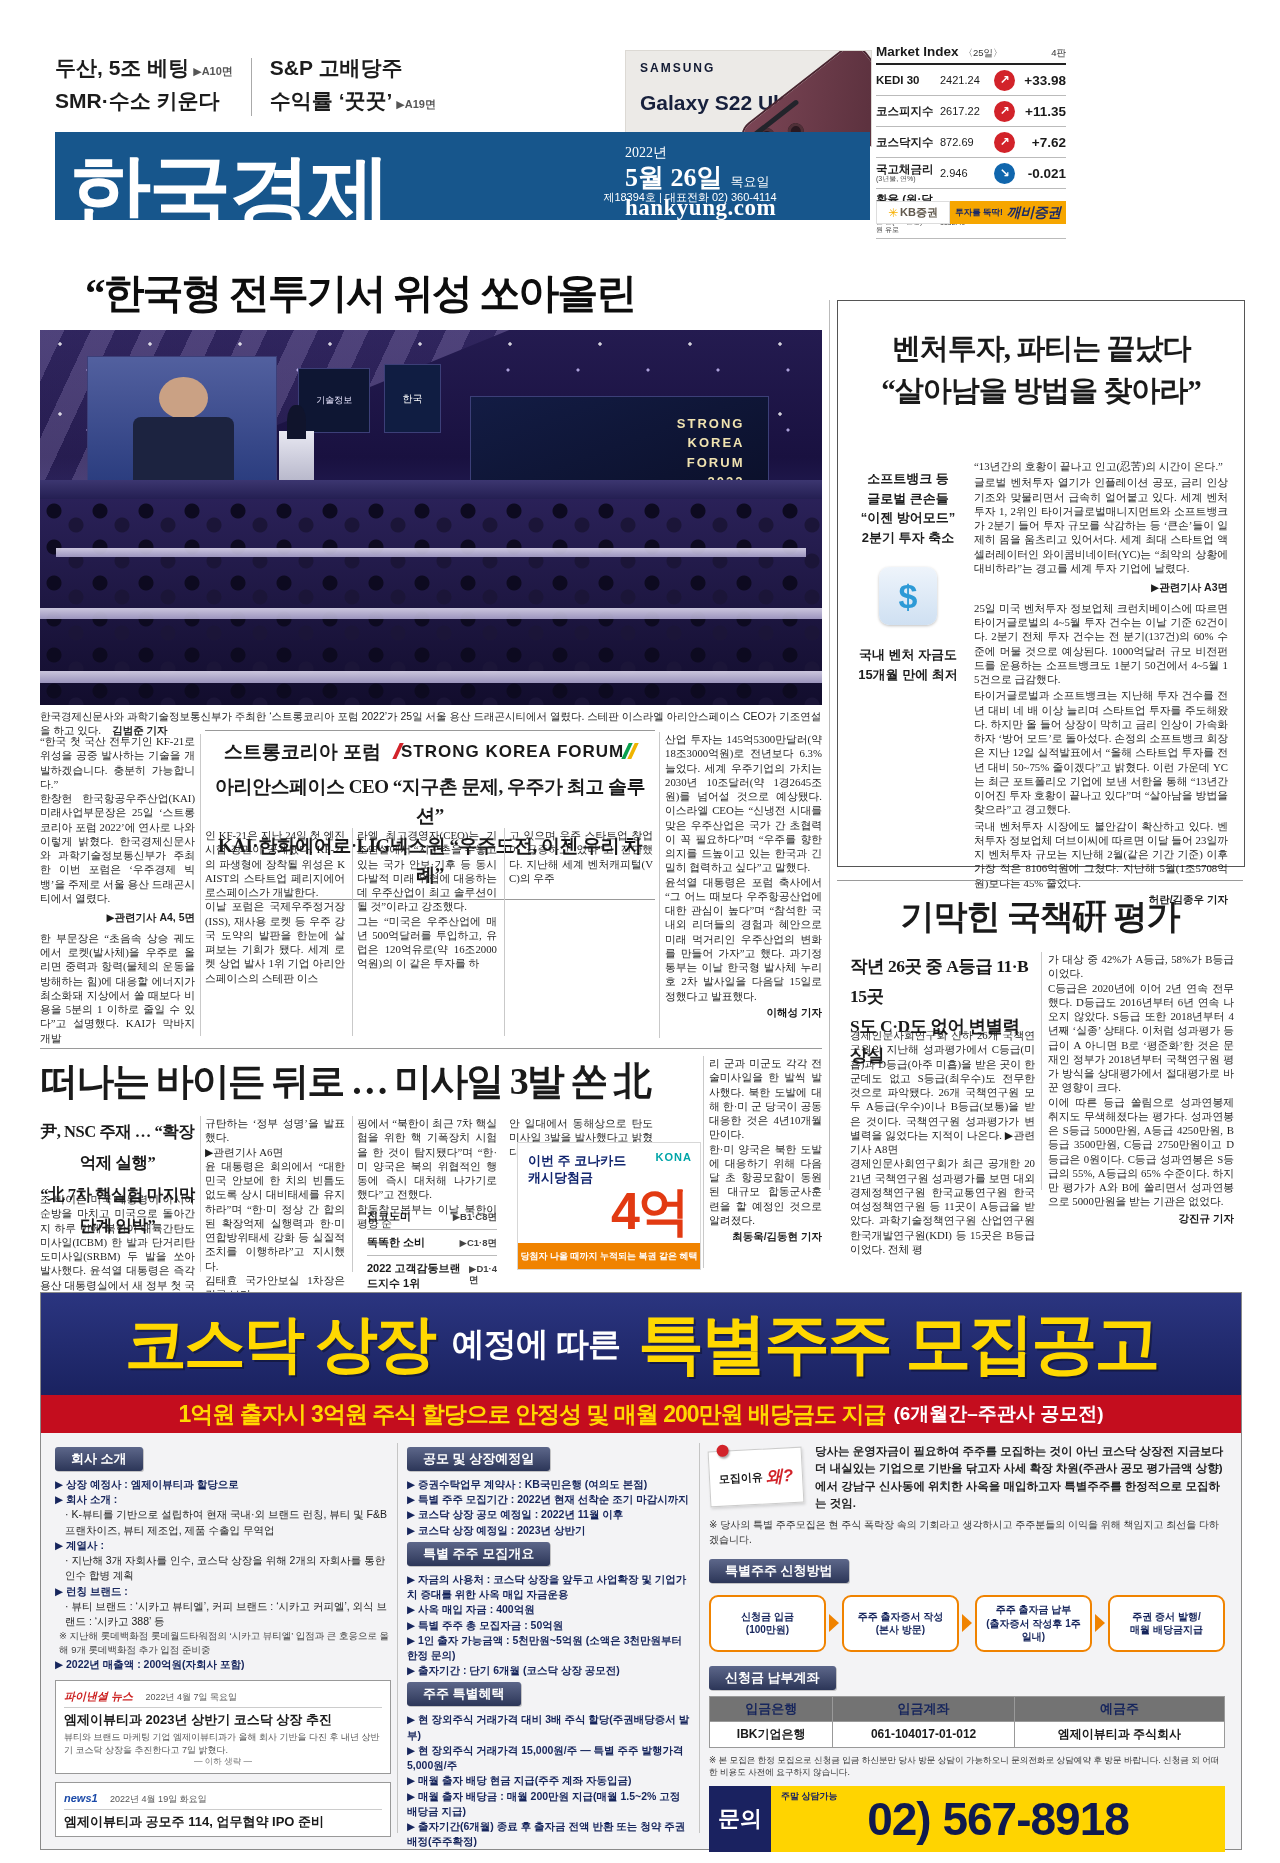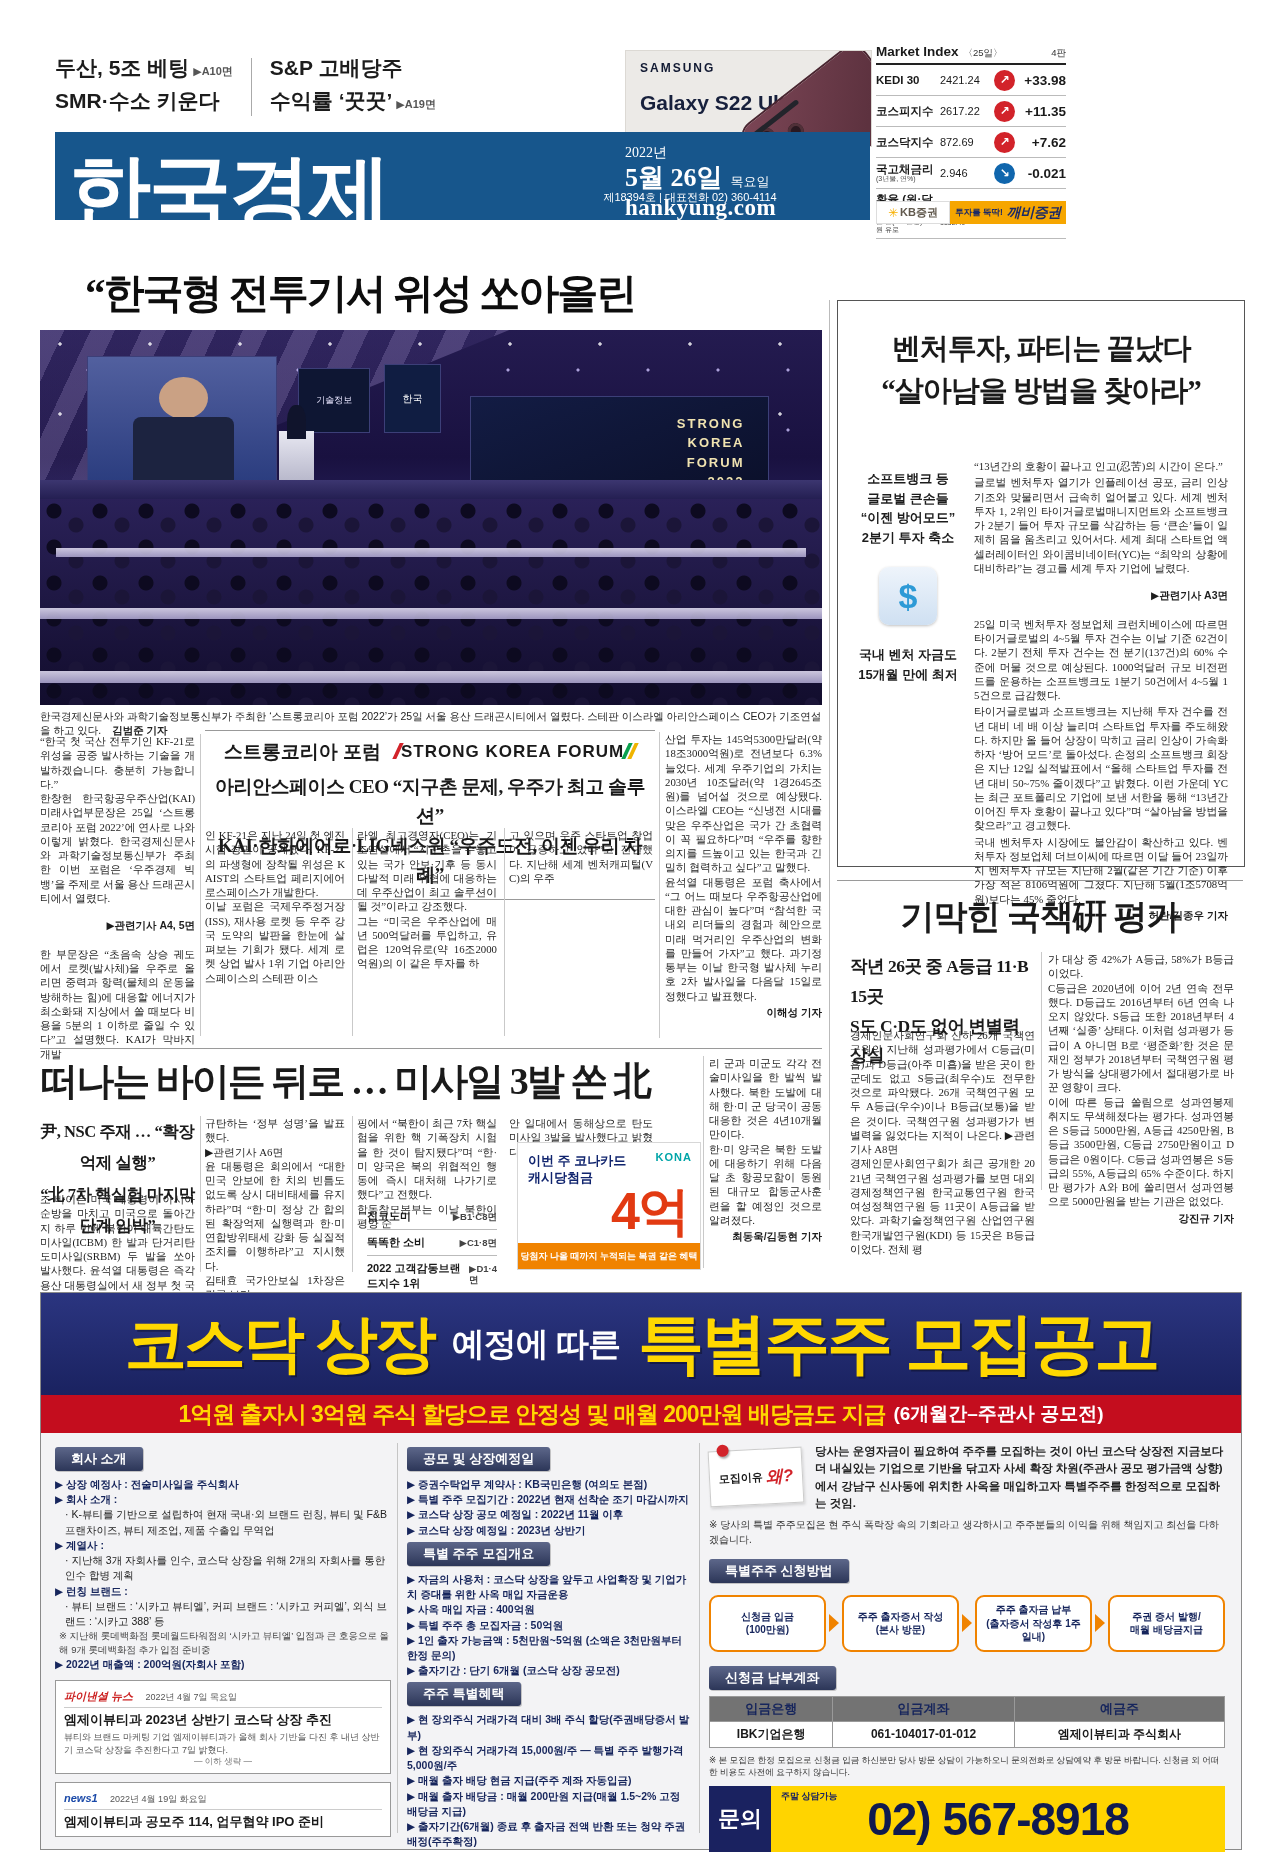--- a/index.html
+++ b/index.html
@@ -87,21 +87,21 @@
        radial-gradient(circle 8px at 36px 26px,#1b1538 7px,transparent 8px),
        linear-gradient(180deg,#2a2158,#120d2d);
      background-size:46px 36px,46px 36px,100% 100%;}
   .tbl{position:absolute;height:9px;background:linear-gradient(#ded9ef,#aaa3cc);opacity:.9;}
   .caption{left:40px;top:710px;width:782px;font-size:10.5px;color:#222;
            font-family:"Liberation Sans","DejaVu Sans",sans-serif;}
   .credit{font-weight:700;margin-left:8px;}
 
   
   .body{font-size:10.8px;line-height:1.32;color:#1d1d1d;}
-  .rel{font-weight:700;text-align:right;font-family:"Liberation Sans","DejaVu Sans",sans-serif;font-size:10.5px;margin:14px 0;}
+  .rel{font-weight:700;text-align:right;font-family:"Liberation Sans","DejaVu Sans",sans-serif;font-size:10.5px;margin:6px 0;}
   .byline{font-weight:700;text-align:right;font-family:"Liberation Sans","DejaVu Sans",sans-serif;font-size:10.5px;margin-top:3px;}
 
   
   .forumbox{left:205px;top:730px;width:450px;border-top:1px solid #999;border-bottom:1px solid #999;padding:8px 0 9px 0;}
   .fhead{display:flex;align-items:center;justify-content:center;gap:14px;margin-bottom:7px;}
   .ftitle{font-size:19px;font-weight:800;font-family:"Liberation Sans","DejaVu Sans",sans-serif;}
   .flogo{font-size:17px;font-weight:900;letter-spacing:1px;font-family:"Liberation Sans","DejaVu Sans",sans-serif;position:relative;}
   .slash{display:inline-block;width:4px;height:16px;transform:skewX(-25deg);margin:0 1px;vertical-align:-2px;}
   .sl-r{background:#d2232a;} .sl-g{background:#0aa14e;} .sl-y{background:#f0b400;}
   .fh{font-size:19px;font-weight:700;text-align:center;line-height:1.55;letter-spacing:-0.5px;}
@@ -438,21 +438,21 @@
       <span class="b1w">예정에 따른</span>
       <span class="b1y2">특별주주 모집공고</span>
     </div>
     <div class="band2">
       <span class="b2y">1억원 출자시 3억원 주식 할당으로 안정성 및 매월 200만원 배당금도 지급</span>
       <span class="b2w">(6개월간–주관사 공모전)</span>
     </div>
 
     <div class="adcol" style="left:14px;width:336px;">
       <div class="achead">회사 소개</div>
-      <div class="aline l-head">▶ 상장 예정사 : 전술미사일을 주식회사</div>
+      <div class="aline l-head">▶ 상장 예정사 : 엠제이뷰티과 할당으로</div>
       <div class="aline l-head">▶ 회사 소개 :</div>
       <div class="aline l-sub">· K-뷰티를 기반으로 설립하여 현재 국내·외 브랜드 런칭, 뷰티 및 F&amp;B 프랜차이즈, 뷰티 제조업, 제품 수출입 무역업</div>
       <div class="aline l-head">▶ 계열사 :</div>
       <div class="aline l-sub">· 지난해 3개 자회사를 인수, 코스닥 상장을 위해 2개의 자회사를 통한 인수 합병 계획</div>
       <div class="aline l-head">▶ 런칭 브랜드 :</div>
       <div class="aline l-sub">· 뷰티 브랜드 : ‘시카고 뷰티엘’, 커피 브랜드 : ‘시카고 커피엘’, 외식 브랜드 : ‘시카고 388’ 등</div>
       <div class="aline l-note">※ 지난해 롯데백화점 롯데월드타워점의 ‘시카고 뷰티엘’ 입점과 큰 호응으로 올해 9개 롯데백화점 추가 입점 준비중</div>
       <div class="aline l-head">▶ 2022년 매출액 : 200억원(자회사 포함)</div>
       <div class="newsbox nb1">
         <span class="nbsrc">파이낸셜 뉴스</span>

